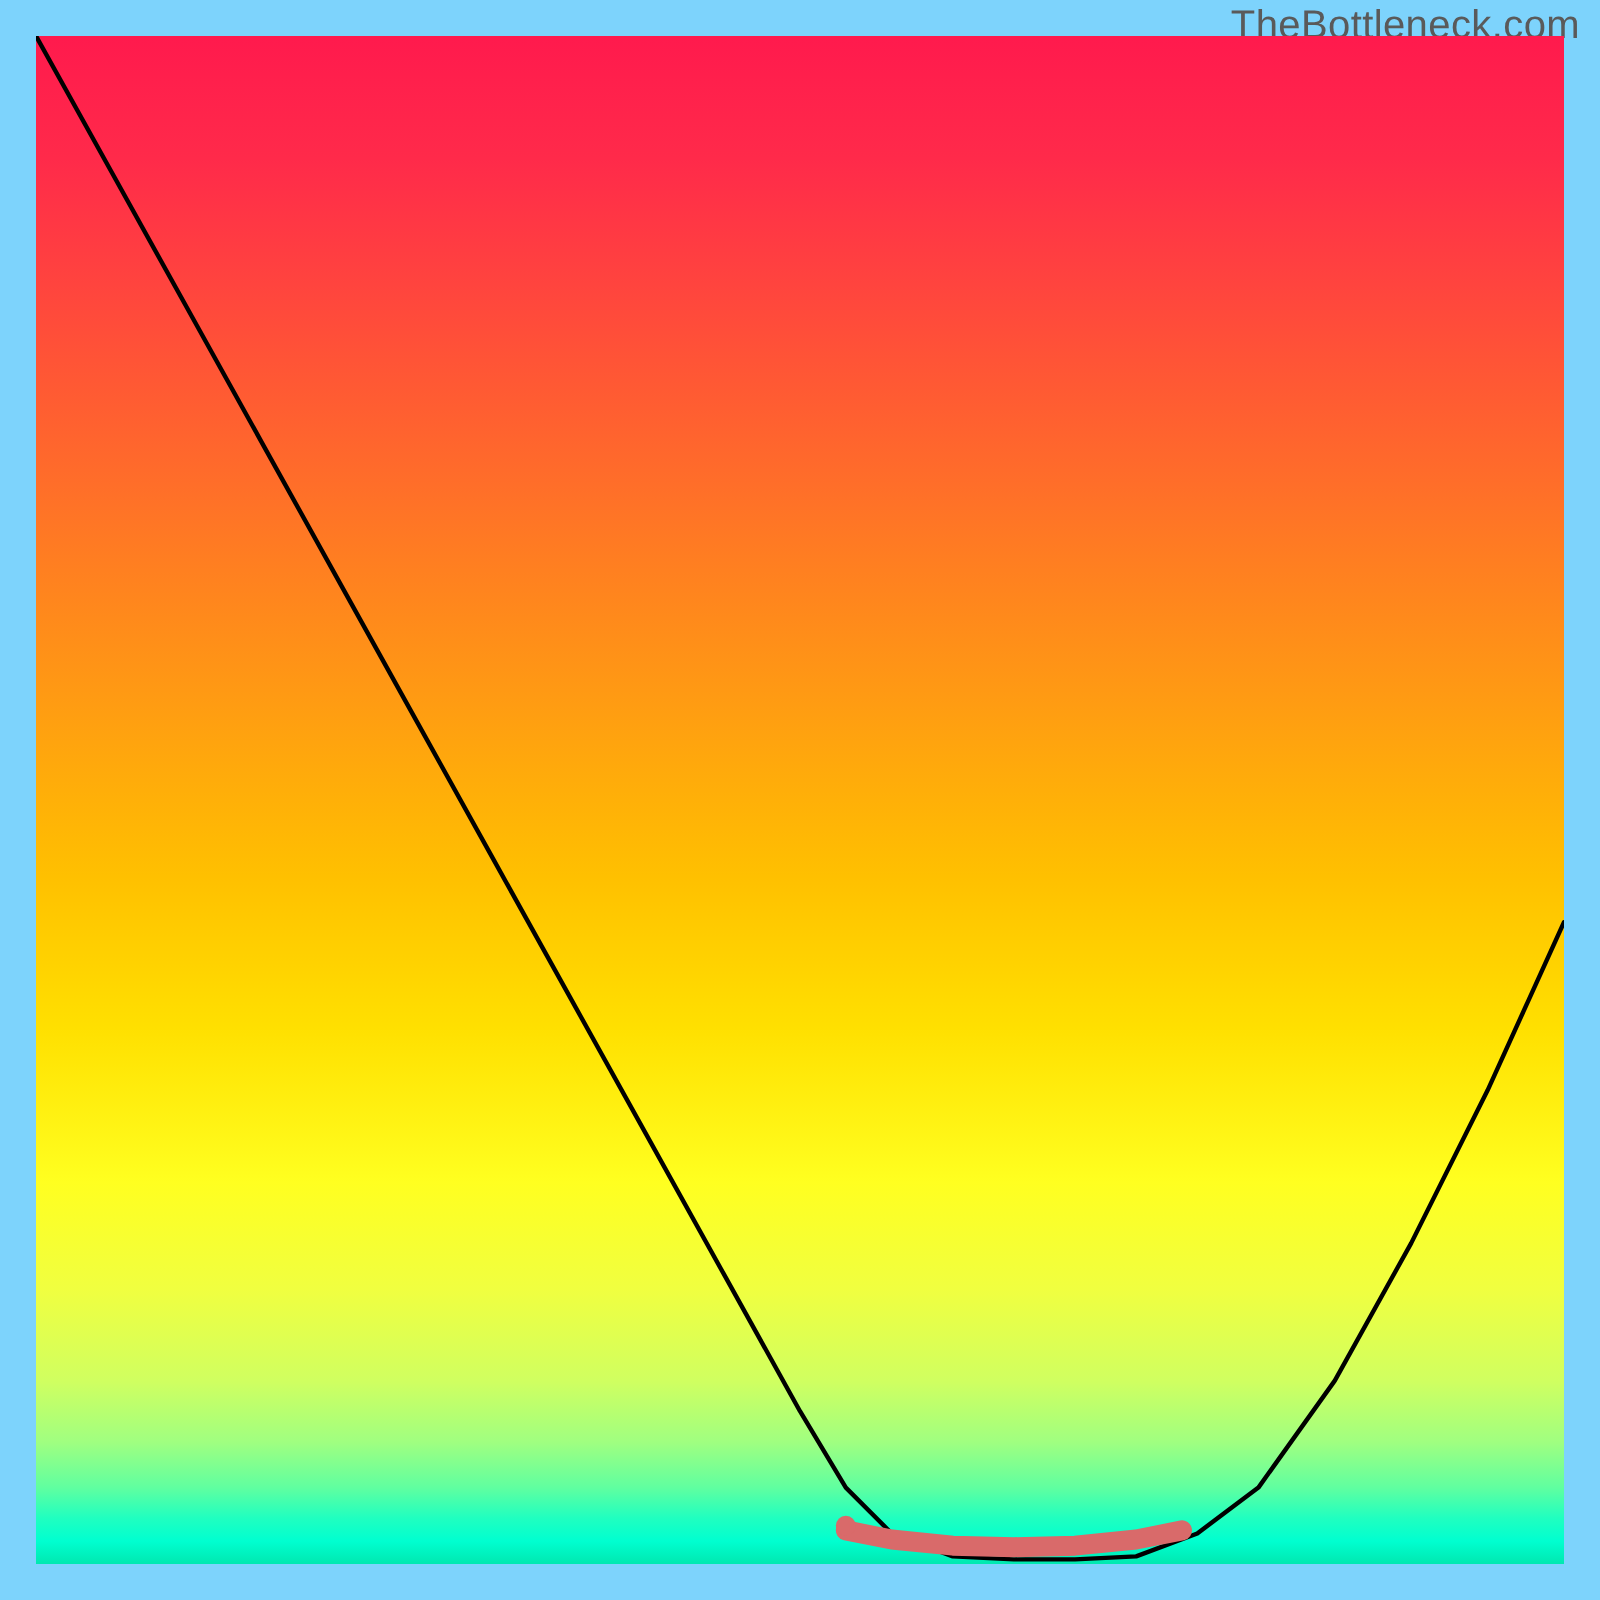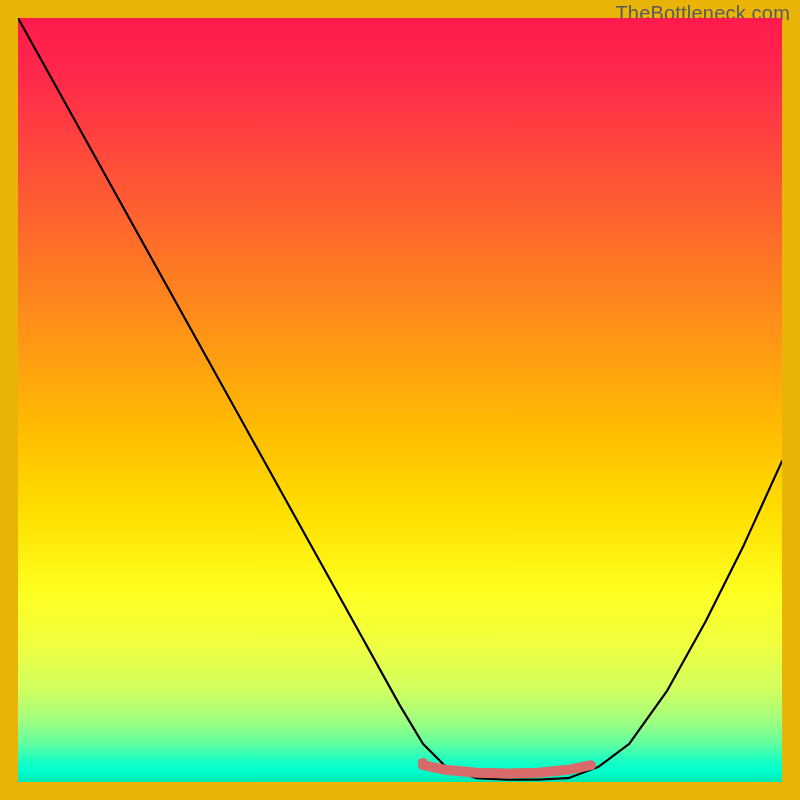--- a/index.html
+++ b/index.html
@@ -1,21 +1,21 @@
 <!DOCTYPE html>
 <html><head>
 <meta charset="utf-8">
 <style>
   * { margin: 0; padding: 0; box-sizing: border-box; }
   html, body { width: 800px; height: 800px; overflow: hidden; background: #000; }
   .chart-container {
     position: relative;
     width: 800px;
     height: 800px;
-    background: #eab308;
+    background: #7dd3fc;
   }
   .plot-area {
     position: absolute;
     left: 18px;
     top: 18px;
     width: 764px;
     height: 764px;
     background: linear-gradient(to bottom,
       #ff1a4d 0%,
       #ff2a4a 8%,

